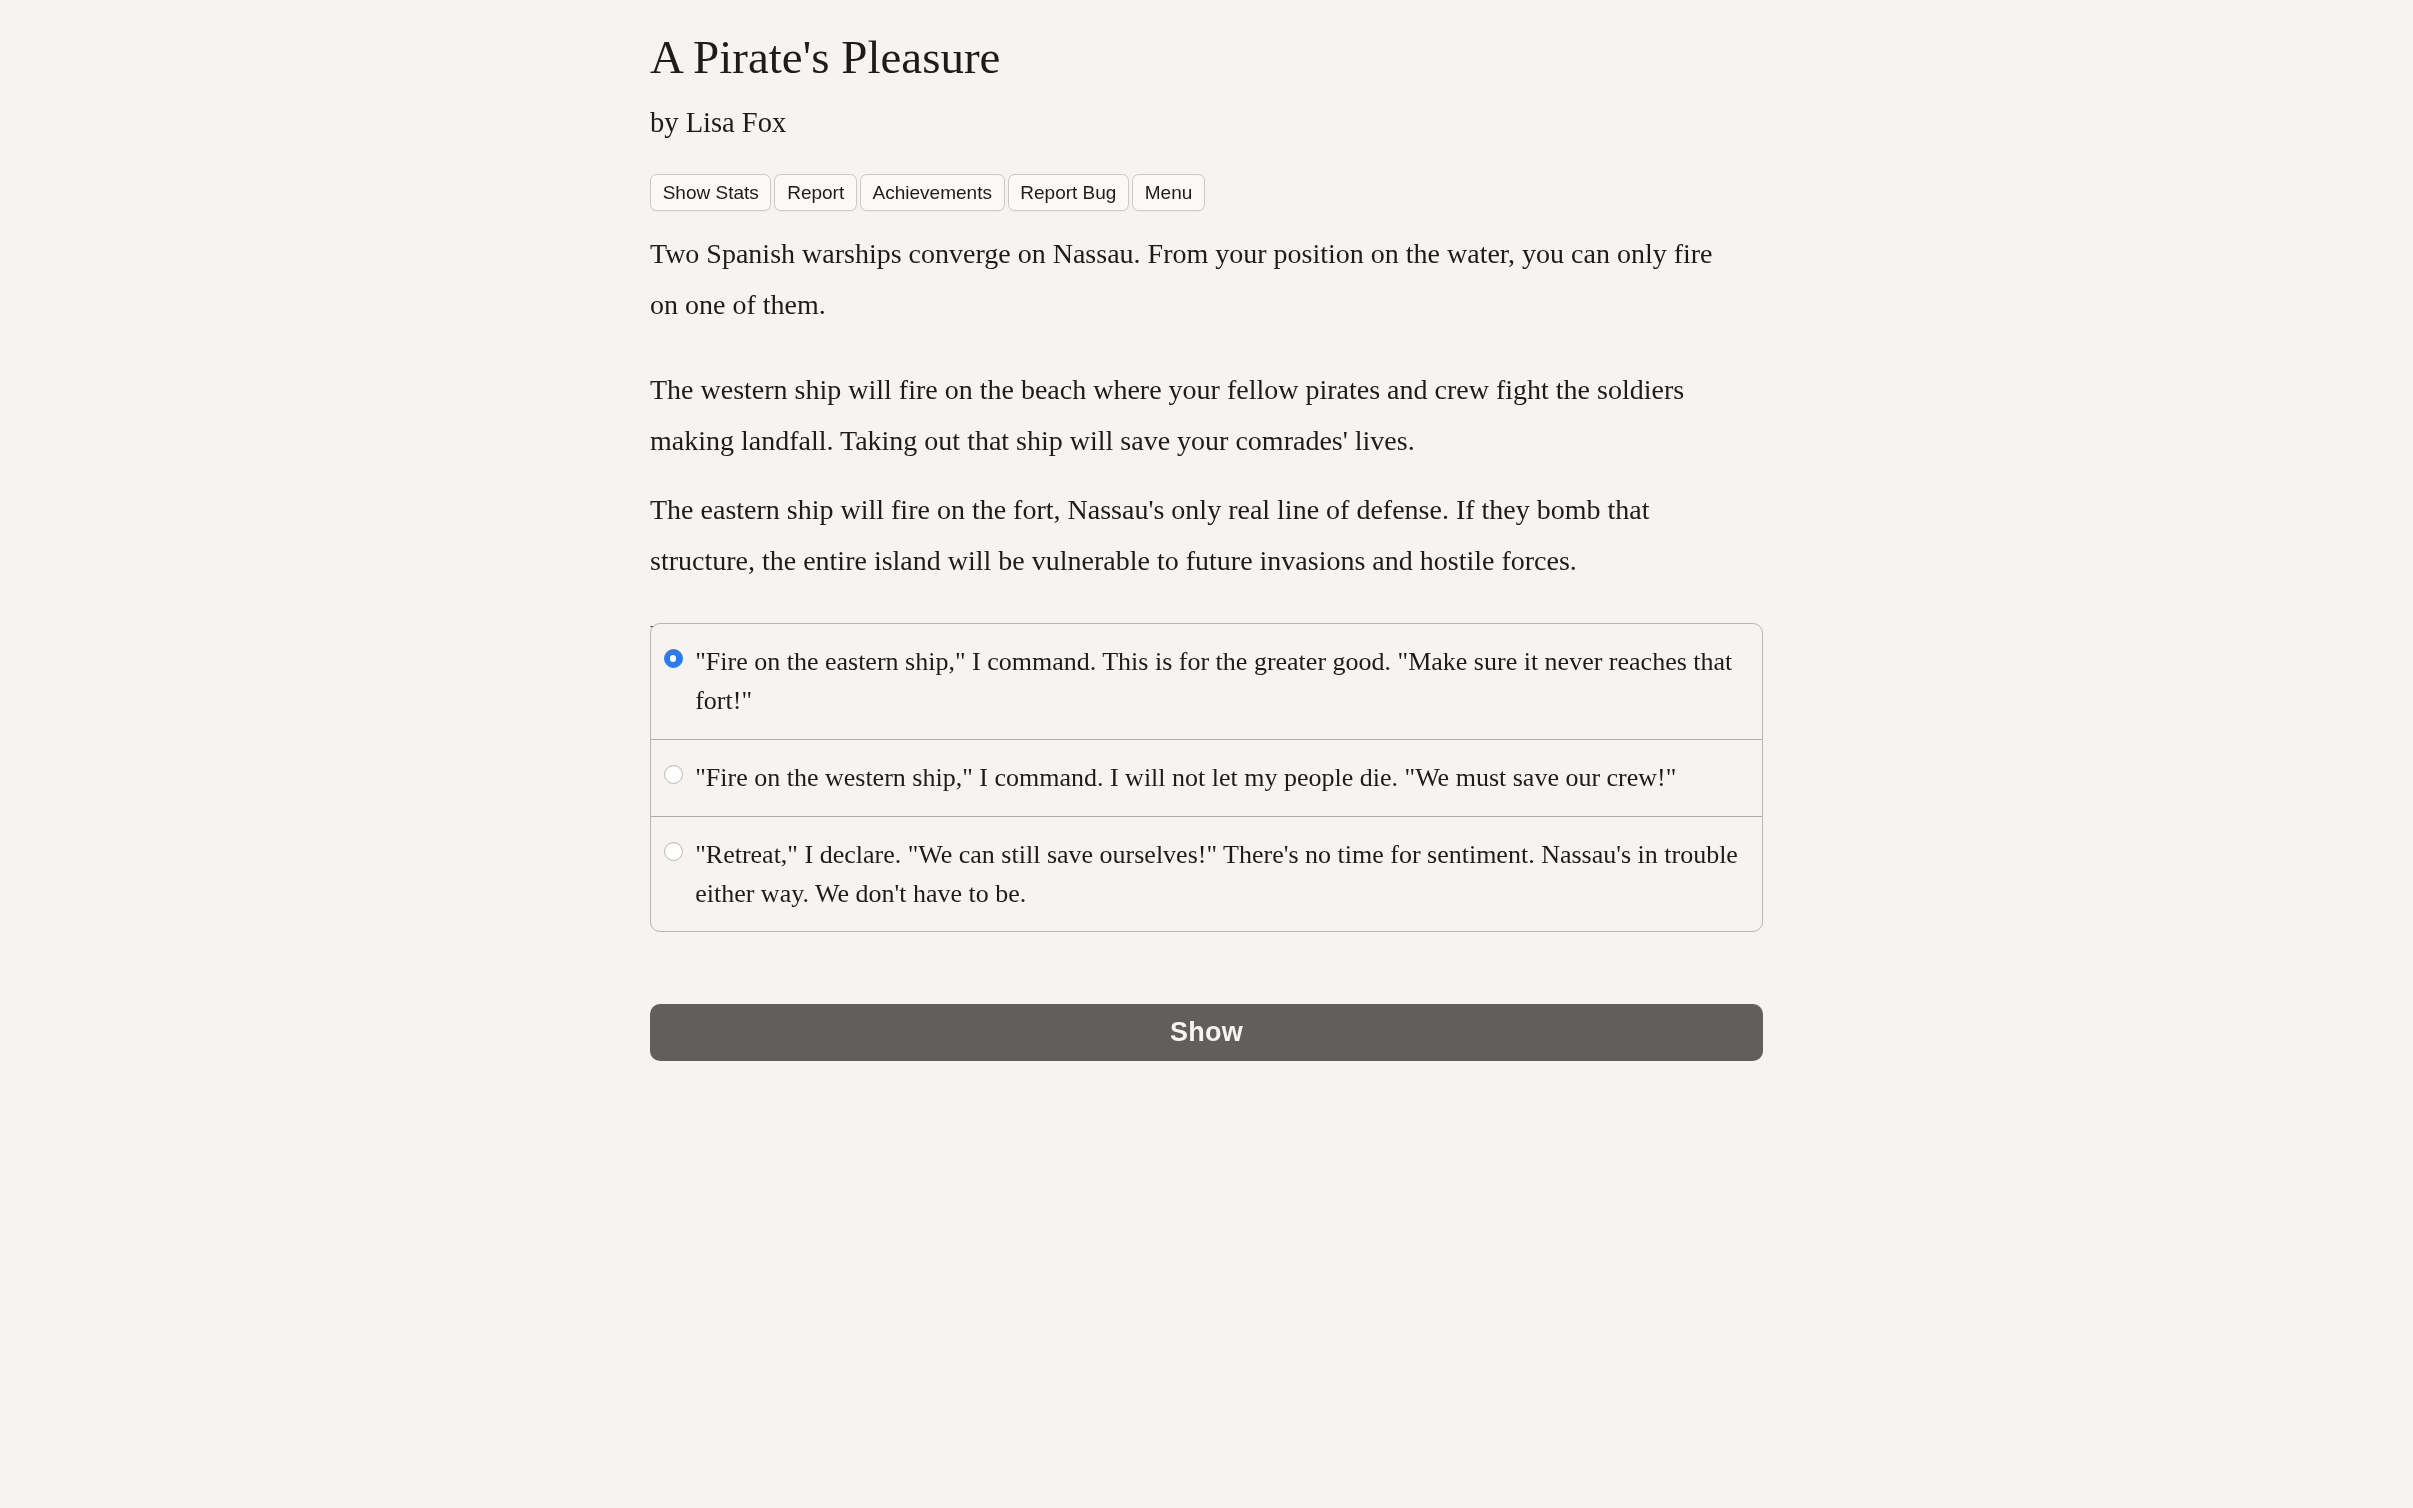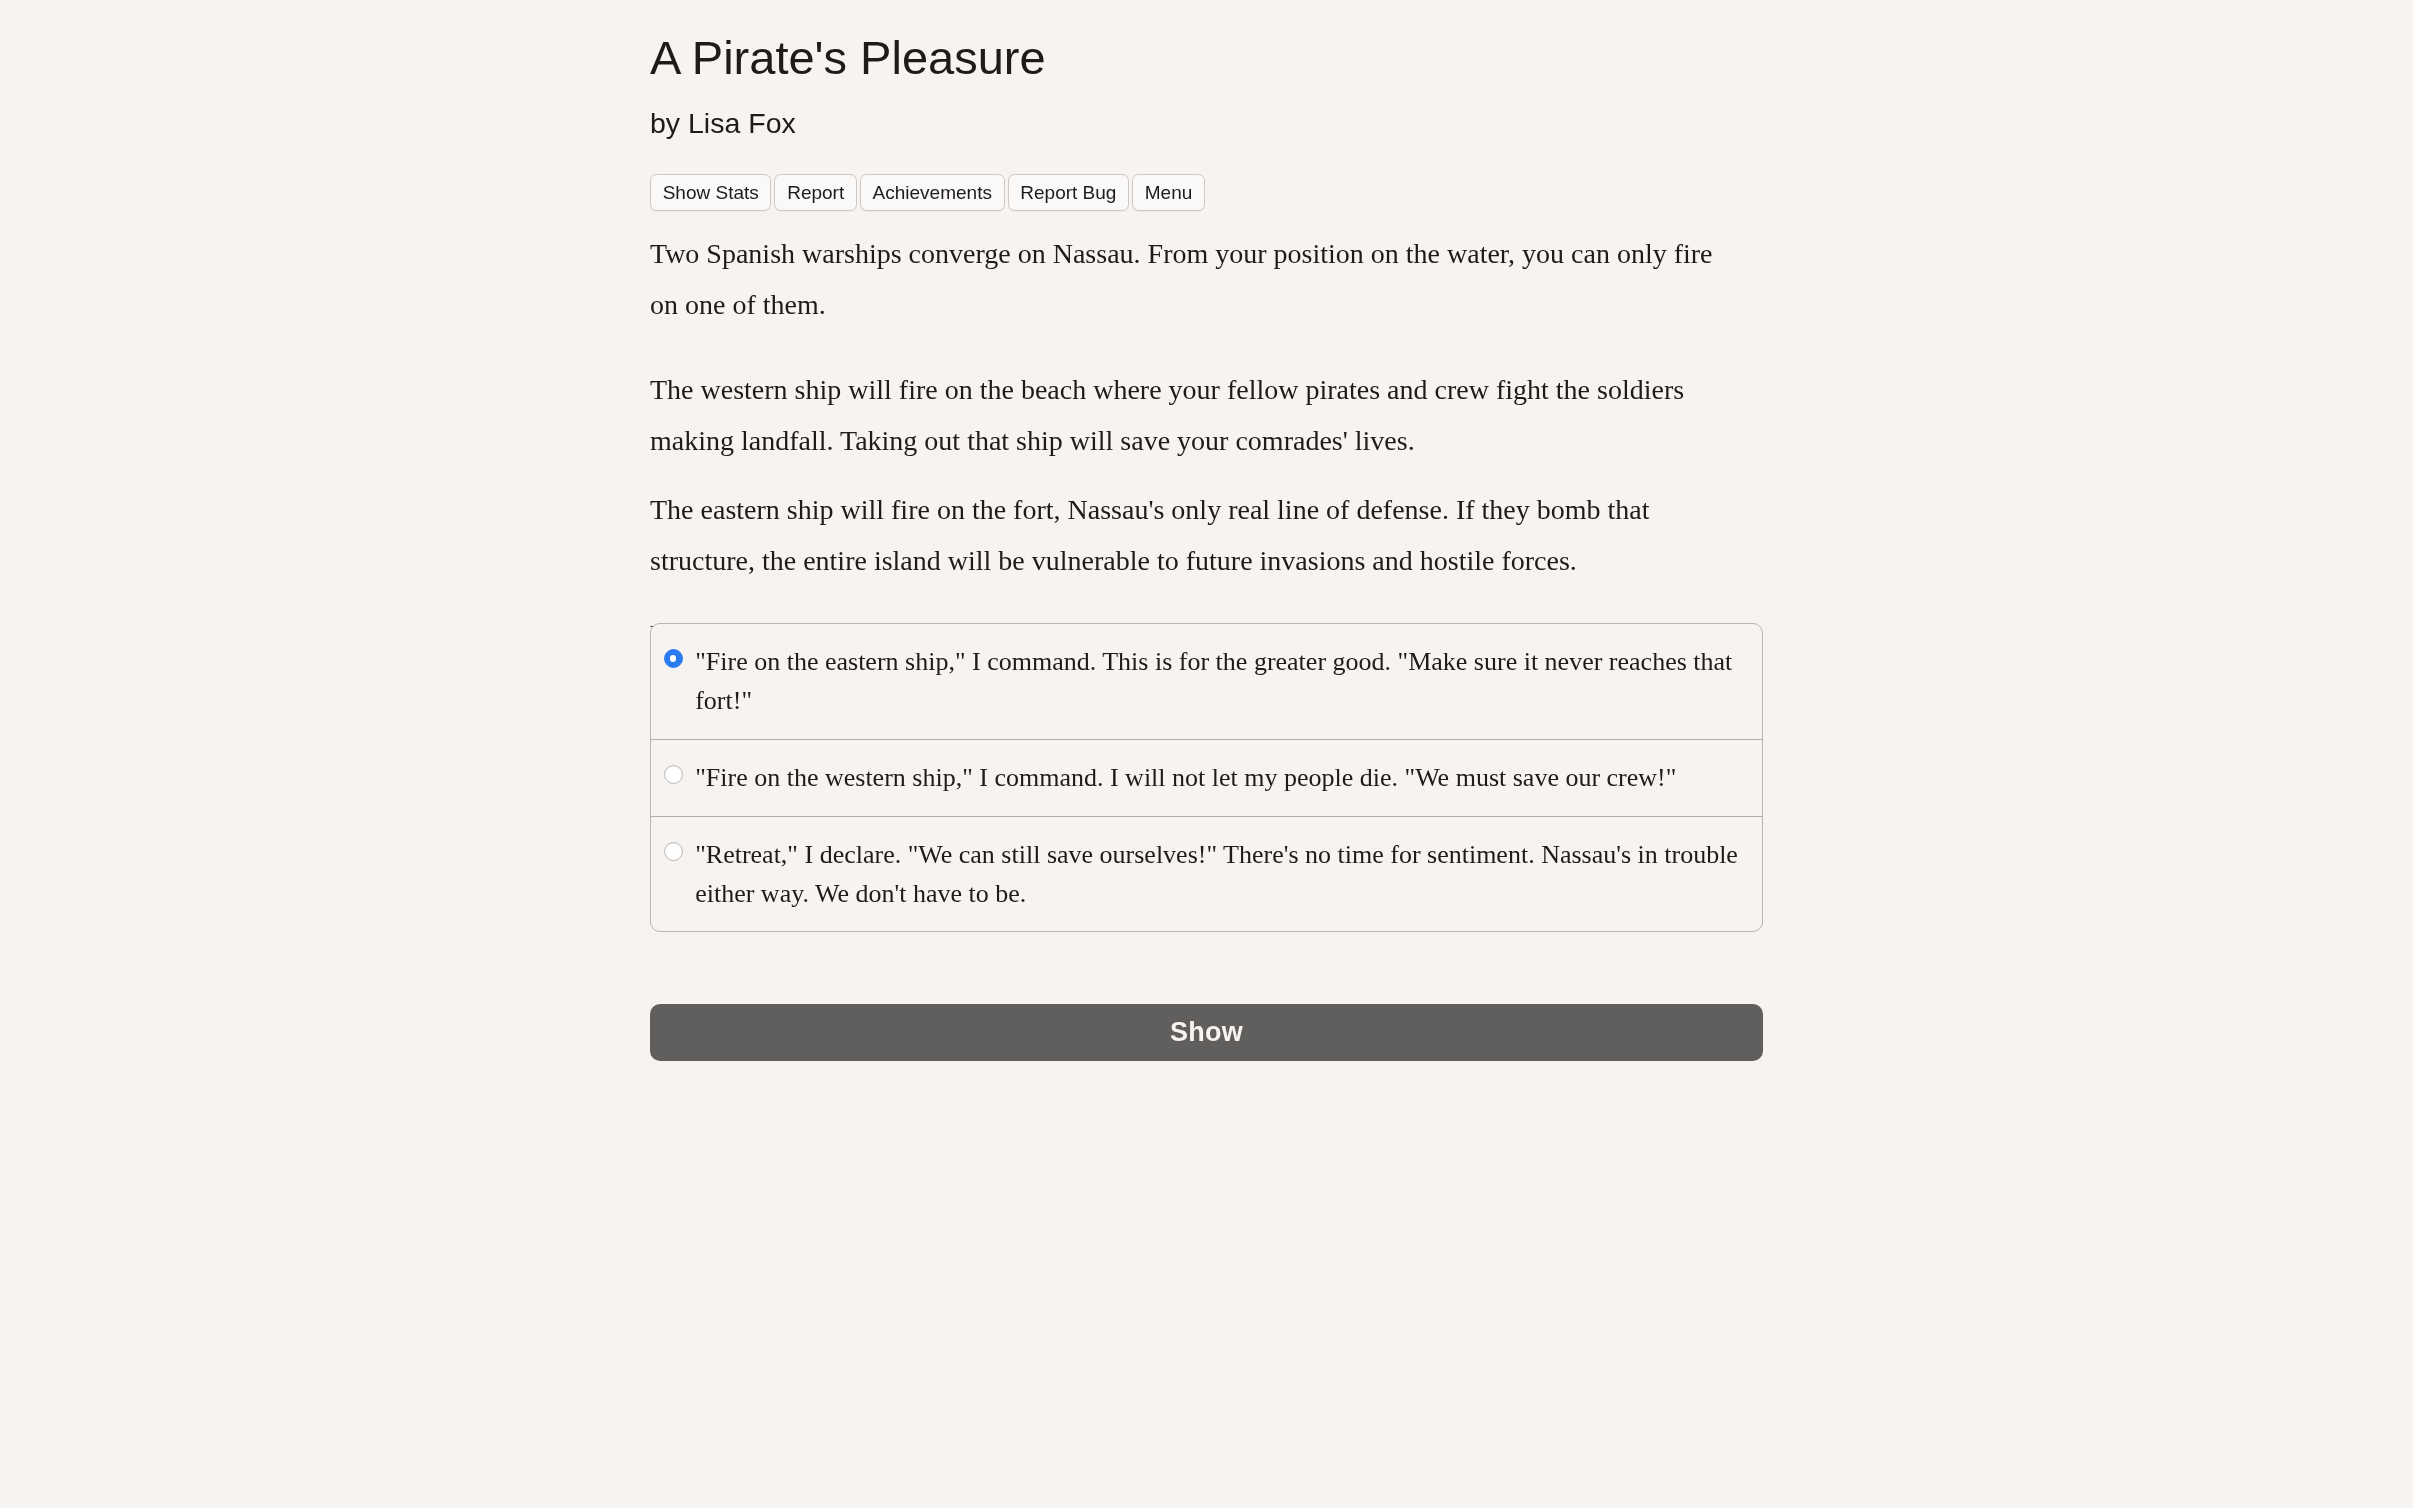--- a/index.html
+++ b/index.html
@@ -18,34 +18,34 @@
 
   #game-wrapper {
     position: absolute;
     left: 650px;
     top: 0;
     width: 1115px;
   }
 
   
   #title {
-    font-family: Liberation Sans, sans-serif;
+    font-family: Liberation Serif, serif;
     font-size: 47px;
     font-weight: 400;
     color: #1d1c1b;
     margin: 0;
     padding: 0;
     line-height: 1.1;
     position: absolute;
     left: 0;
     top: 32px;
     white-space: nowrap;
   }
   #byline {
-    font-family: Liberation Sans, sans-serif;
+    font-family: Liberation Serif, serif;
     font-size: 28.5px;
     font-weight: 400;
     color: #1d1c1b;
     position: absolute;
     left: 0;
     top: 106px;
     line-height: 1.2;
     white-space: nowrap;
   }
 

